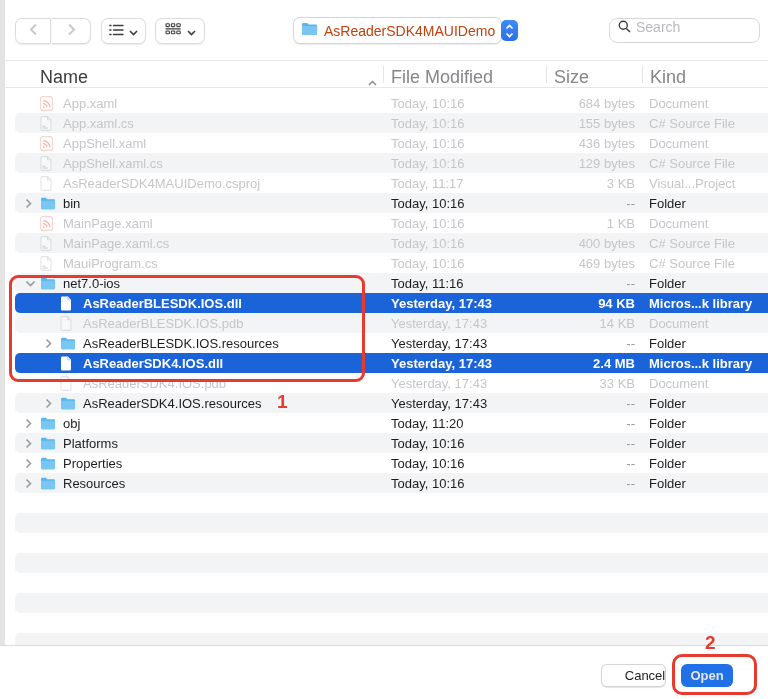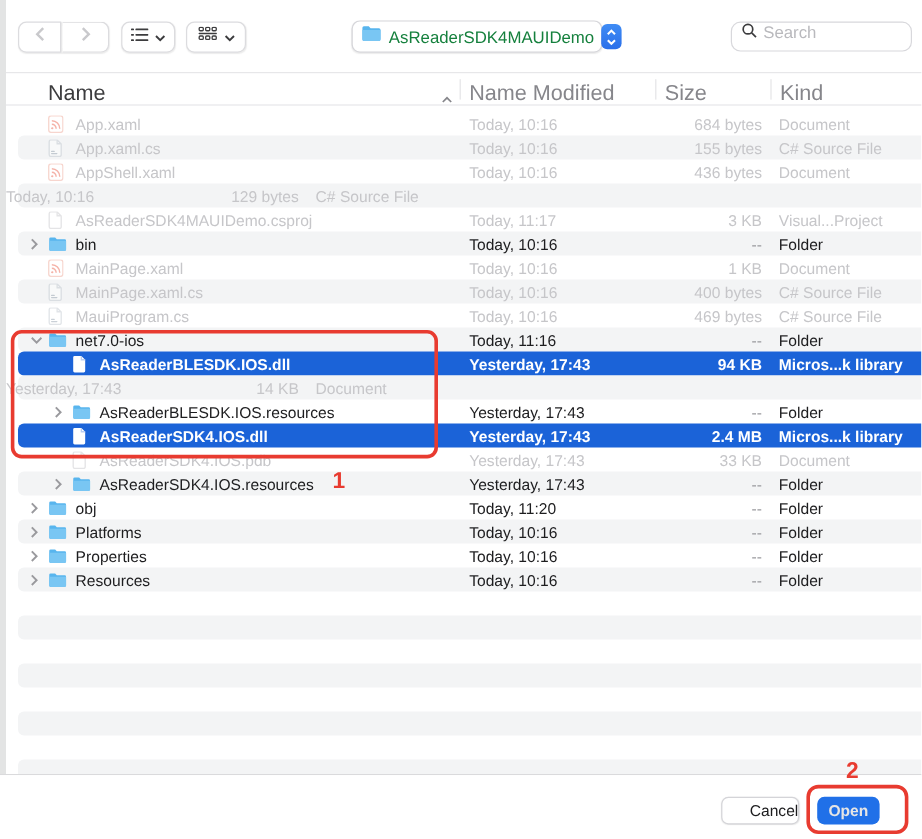--- a/index.html
+++ b/index.html
@@ -17,21 +17,21 @@
   .btn-back    { left:10px;  width:36px; border-radius:7px 0 0 7px; }
   .btn-forward { left:47px;  width:39px; border-radius:0 7px 7px 0; border-left:none; }
   .btn-list    { left:96px;  width:45px; border-radius:7px; gap:5px; }
   .btn-grid    { left:150px; width:50px; border-radius:7px; gap:5px; }
   .nav-chev { stroke:#c9c9cc; stroke-width:2; fill:none; }
   .dark-glyph { stroke:#3c3c3e; fill:none; }
 
   .loc-dropdown { position:absolute; left:288px; top:17px; width:209px; height:27px; background:#fff;
     border:1px solid #d6d6da; border-radius:7px; display:flex; align-items:center; padding:0 4px 0 7px;
     box-shadow:0 .5px 1px rgba(0,0,0,.08); }
-  .loc-label { font-size:14px; color:#15803d; margin:0 6px 0 6px; flex:1; white-space:nowrap; }
+  .loc-label { font-size:14px; color:#c2410c; margin:0 6px 0 6px; flex:1; white-space:nowrap; }
   .stepper { width:17px; height:21px; border-radius:5px; background:linear-gradient(#3f8cf5,#2a6fe9);
     display:flex; flex-direction:column; align-items:center; justify-content:center; gap:2px; flex:none; }
 
   .search-field { position:absolute; left:604px; top:18px; width:151px; height:25px; background:#fff;
     border:1px solid #d8d8dc; border-radius:8px; display:flex; padding:0 8px; gap:5px; }
   .search-ph { font-size:14px; color:#b9b9bd; }
 
   
   .list-header { position:absolute; left:5px; right:0; top:60px; height:28px; background:#fff;
     border-top:1px solid #e7e7e9; border-bottom:1px solid #e7e7e9; font-size:18px; color:#86868b; }
@@ -173,21 +173,21 @@
   </div>
 
   <div class="list-header">
     <span class="h-name">Name</span>
     <span class="h-sort">
       <svg width="9" height="6" viewBox="0 0 9 6">
           <path d="M1 5 L4.5 1.5 L8 5" stroke="#86868b" stroke-width="1.4" fill="none"></path>
         </svg>
     </span>
     <div class="h-div" style="left:378px"></div>
-    <span class="h-date">Name Modified</span>
+    <span class="h-date">File Modified</span>
     <div class="h-div" style="left:541px"></div>
     <span class="h-size">Size</span>
     <div class="h-div" style="left:637px"></div>
     <span class="h-kind">Kind</span>
   </div>
 
   <div class="file-list">
       <div class="row lvl0 disabled">
     <div class="row-bg"></div>
     <div class="row-content">
@@ -276,20 +276,40 @@
         <span class="name-label">AppShell.xaml</span>
       </div>
       <div class="cell-date">Today, 10:16</div>
       <div class="cell-size">436 bytes</div>
       <div class="cell-kind">Document</div>
     </div>
   </div>
       <div class="row lvl0 disabled stripe">
     <div class="row-bg"></div>
     <div class="row-content">
+      <div class="cell-name">
+        <span class="chev-slot invis">
+          <svg class="c-right" width="7" height="11" viewBox="0 0 7 11">
+                <path class="chev" d="M1.5 1.5 L5.5 5.5 L1.5 9.5"></path>
+              </svg>
+          <svg class="c-down" width="11" height="7" viewBox="0 0 11 7">
+                <path class="chev" d="M1.5 1.5 L5.5 5.5 L9.5 1.5"></path>
+              </svg>
+        </span>
+        <span class="icon-slot">
+
+          <svg class="i-cs" width="12" height="15" viewBox="0 0 12 15">
+            <path d="M1 2 a1.4 1.4 0 0 1 1.4 -1.4 h5.2 l3.4 3.4 v9 a1.4 1.4 0 0 1 -1.4 1.4 h-7.2 a1.4 1.4 0 0 1 -1.4 -1.4 z" fill="#fff" stroke="#bcc4cc" stroke-width="1.1"></path>
+            <path d="M7.6 0.8 v3 h3" fill="none" stroke="#bcc4cc" stroke-width="1.1"></path>
+            <path d="M3 10.2 h2.2 M3 12 h4.4" stroke="#8a98a6" stroke-width="1" stroke-linecap="round"></path>
+          </svg>
+
+        </span>
+        <span class="name-label">AppShell.xaml.cs</span>
+      </div>
       <div class="cell-date">Today, 10:16</div>
       <div class="cell-size">129 bytes</div>
       <div class="cell-kind">C# Source File</div>
     </div>
   </div>
       <div class="row lvl0 disabled">
     <div class="row-bg"></div>
     <div class="row-content">
       <div class="cell-name">
         <span class="chev-slot invis">
@@ -473,20 +493,39 @@
         <span class="name-label">AsReaderBLESDK.IOS.dll</span>
       </div>
       <div class="cell-date">Yesterday, 17:43</div>
       <div class="cell-size">94 KB</div>
       <div class="cell-kind">Micros...k library</div>
     </div>
   </div>
       <div class="row lvl1 disabled stripe">
     <div class="row-bg"></div>
     <div class="row-content">
+      <div class="cell-name">
+        <span class="chev-slot invis">
+          <svg class="c-right" width="7" height="11" viewBox="0 0 7 11">
+                <path class="chev" d="M1.5 1.5 L5.5 5.5 L1.5 9.5"></path>
+              </svg>
+          <svg class="c-down" width="11" height="7" viewBox="0 0 11 7">
+                <path class="chev" d="M1.5 1.5 L5.5 5.5 L9.5 1.5"></path>
+              </svg>
+        </span>
+        <span class="icon-slot">
+
+          <svg class="i-doc" width="12" height="15" viewBox="0 0 12 15">
+            <path d="M1 2 a1.4 1.4 0 0 1 1.4 -1.4 h5.2 l3.4 3.4 v9 a1.4 1.4 0 0 1 -1.4 1.4 h-7.2 a1.4 1.4 0 0 1 -1.4 -1.4 z" fill="#fff" stroke="#c3c3c7" stroke-width="1.1"></path>
+            <path d="M7.6 0.8 v3 h3" fill="none" stroke="#c3c3c7" stroke-width="1.1"></path>
+          </svg>
+
+        </span>
+        <span class="name-label">AsReaderBLESDK.IOS.pdb</span>
+      </div>
       <div class="cell-date">Yesterday, 17:43</div>
       <div class="cell-size">14 KB</div>
       <div class="cell-kind">Document</div>
     </div>
   </div>
       <div class="row lvl1 normal">
     <div class="row-bg"></div>
     <div class="row-content">
       <div class="cell-name">
         <span class="chev-slot">

